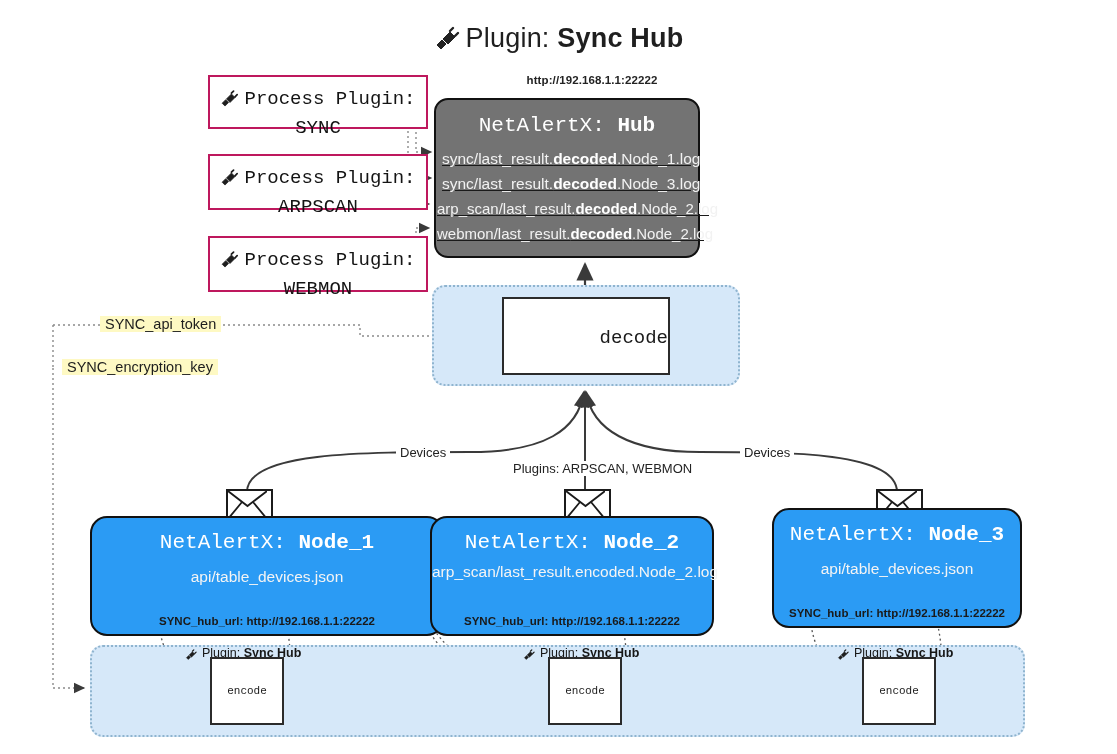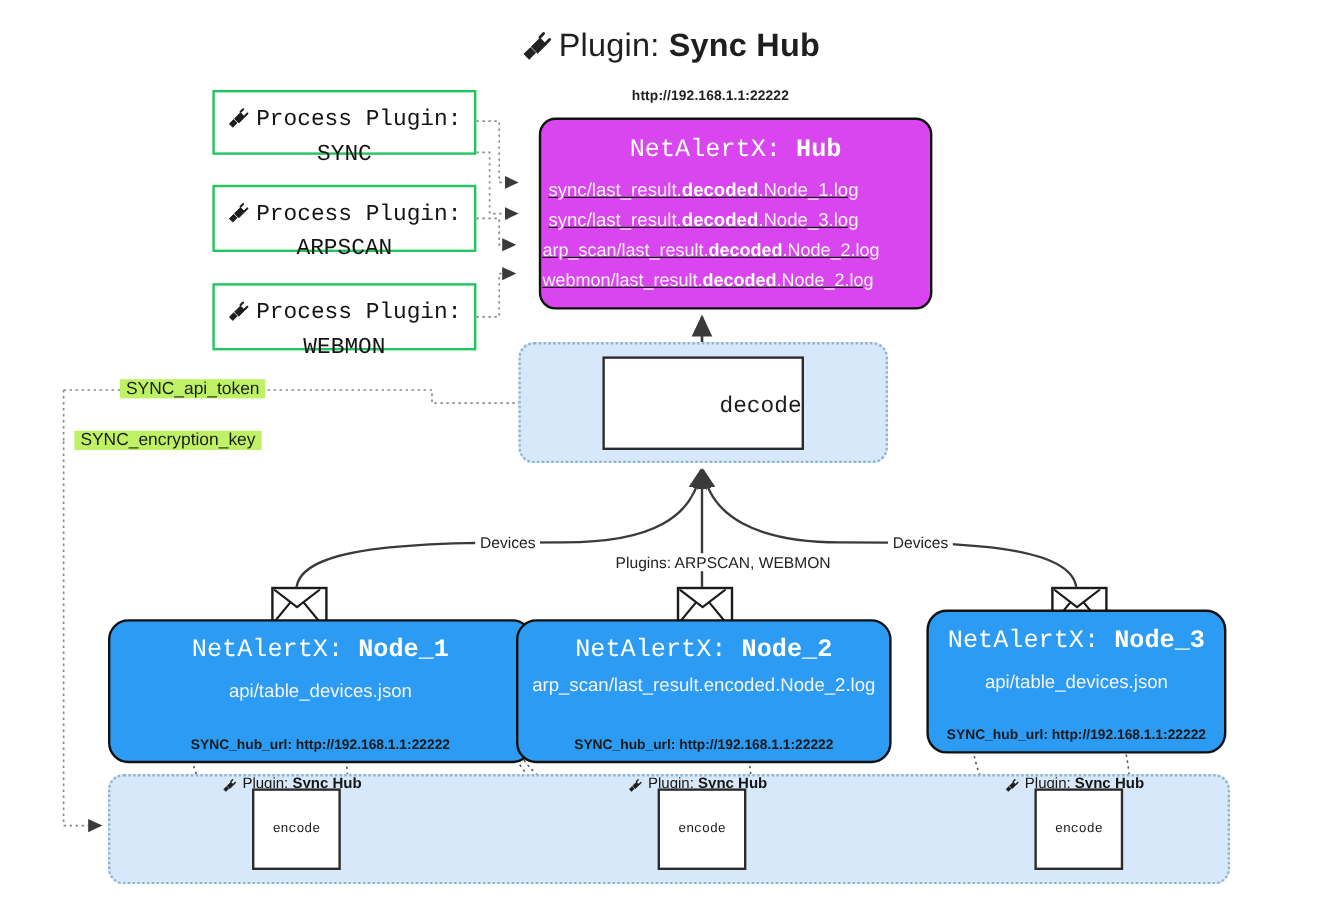--- a/index.html
+++ b/index.html
@@ -9,54 +9,54 @@
   svg.layer{position:absolute;left:0;top:0;width:1117px;height:754px;pointer-events:none;}
   .abs{position:absolute;box-sizing:border-box;}
 
   
   #page-title{left:0;top:18px;width:1117px;text-align:center;font-size:27px;
               line-height:40px;color:#1f1f1f;letter-spacing:.2px;}
   #page-title .plugname{font-weight:bold;}
   .plug-ico{display:inline-block;vertical-align:-3px;margin-right:4px;}
 
   
-  .proc-box{border:2px solid #22c55e;background:#ffffff;
+  .proc-box{border:2px solid #be185d;background:#ffffff;
             font-family:"Liberation Mono","DejaVu Sans Mono",monospace;
             font-size:19px;line-height:26px;color:#141414;text-align:center;
-            padding-top:9px;}
+            padding-top:9px;margin-left:31px;}
   .proc-box .l1{white-space:nowrap;}
   .proc-box .l2{white-space:nowrap;}
 
   
   #hub-url{left:452px;top:74px;width:280px;text-align:center;font-size:11.5px;
            font-weight:bold;color:#232323;letter-spacing:.1px;}
-  #hub-box{left:434px;top:98px;width:328px;height:160px;background:#d946ef;
+  #hub-box{left:434px;top:98px;width:266px;height:160px;background:#737373;
            border:2.5px solid #111;border-radius:14px;
-           box-shadow:0 0 0 0 rgba(0,0,0,0);margin-left:15px;}
+           box-shadow:0 0 0 0 rgba(0,0,0,0);}
   #hub-box .hub-title{font-family:"Liberation Mono","DejaVu Sans Mono",monospace;
            font-size:21px;color:#ffffff;text-align:center;margin-top:14px;white-space:nowrap;}
   #hub-box .hub-title b{font-weight:bold;}
   #hub-box .loglines{margin-top:9px;text-decoration:underline;}
   #hub-box .logline{color:#f2f2f2;font-size:15.5px;line-height:25px;white-space:nowrap;
            text-align:left;padding-left:6px;}
   #hub-box .logline.wide{padding-left:1px;font-size:15px;}
   #hub-box .logline b{font-weight:bold;color:#ffffff;}
 
   
   #decode-band{left:432px;top:285px;width:308px;height:101px;background:#d6e8f9;
                border:2px dotted #8fb4cf;border-radius:13px;}
   #decode-box{left:502px;top:297px;width:168px;height:78px;background:#fff;
               border:2px solid #2b2b2b;}
   #decode-box span{display:block;text-align:right;line-height:78px;font-size:19px;
               font-family:"Liberation Mono","DejaVu Sans Mono",monospace;color:#1b1b1b;}
 
   
   .edge-label{position:absolute;font-size:13px;color:#232323;background:#ffffff;
               padding:0 4px;white-space:nowrap;}
-  .key-label{position:absolute;font-size:14.5px;color:#1d1d1d;background:#bef264;
+  .key-label{position:absolute;font-size:14.5px;color:#1d1d1d;background:#fef9c3;
              padding:0 5px;white-space:nowrap;}
 
   
   .node-box{background:#2b9bf4;border:2.5px solid #111;border-radius:17px;}
   .node-title{font-family:"Liberation Mono","DejaVu Sans Mono",monospace;font-size:21px;
               color:#ffffff;text-align:center;margin-top:13px;white-space:nowrap;}
   .node-title b{font-weight:bold;}
   .node-line{color:#f4f4f4;font-size:15.5px;line-height:26px;text-align:center;white-space:nowrap;}
   .node-foot{position:absolute;left:0;right:0;bottom:7px;text-align:center;font-size:11.5px;
              font-weight:bold;color:#1a1a1a;white-space:nowrap;}
@@ -224,21 +224,21 @@
   </div>
 
   <div class="abs node-box" style="left:90px;top:516px;width:354px;height:120px;">
     <div class="node-title">
       <span>NetAlertX:</span> <b>Node_1</b>
     </div>
     <div class="node-line" style="margin-top:10px;">api/table_devices.json</div>
     <div class="node-foot">SYNC_hub_url: http://192.168.1.1:22222</div>
   </div>
 
-  <div class="abs node-box" style="left:430px;top:516px;width:313px;height:120px;">
+  <div class="abs node-box" style="left:430px;top:516px;width:284px;height:120px;">
     <div class="node-title">
       <span>NetAlertX:</span> <b>Node_2</b>
     </div>
     <div class="node-line" style="margin-top:5px;">arp_scan/last_result.encoded.Node_2.log</div>
     <div class="node-foot">SYNC_hub_url: http://192.168.1.1:22222</div>
   </div>
 
   <div class="abs node-box" style="left:772px;top:508px;width:250px;height:120px;">
     <div class="node-title">
       <span>NetAlertX:</span> <b>Node_3</b>

